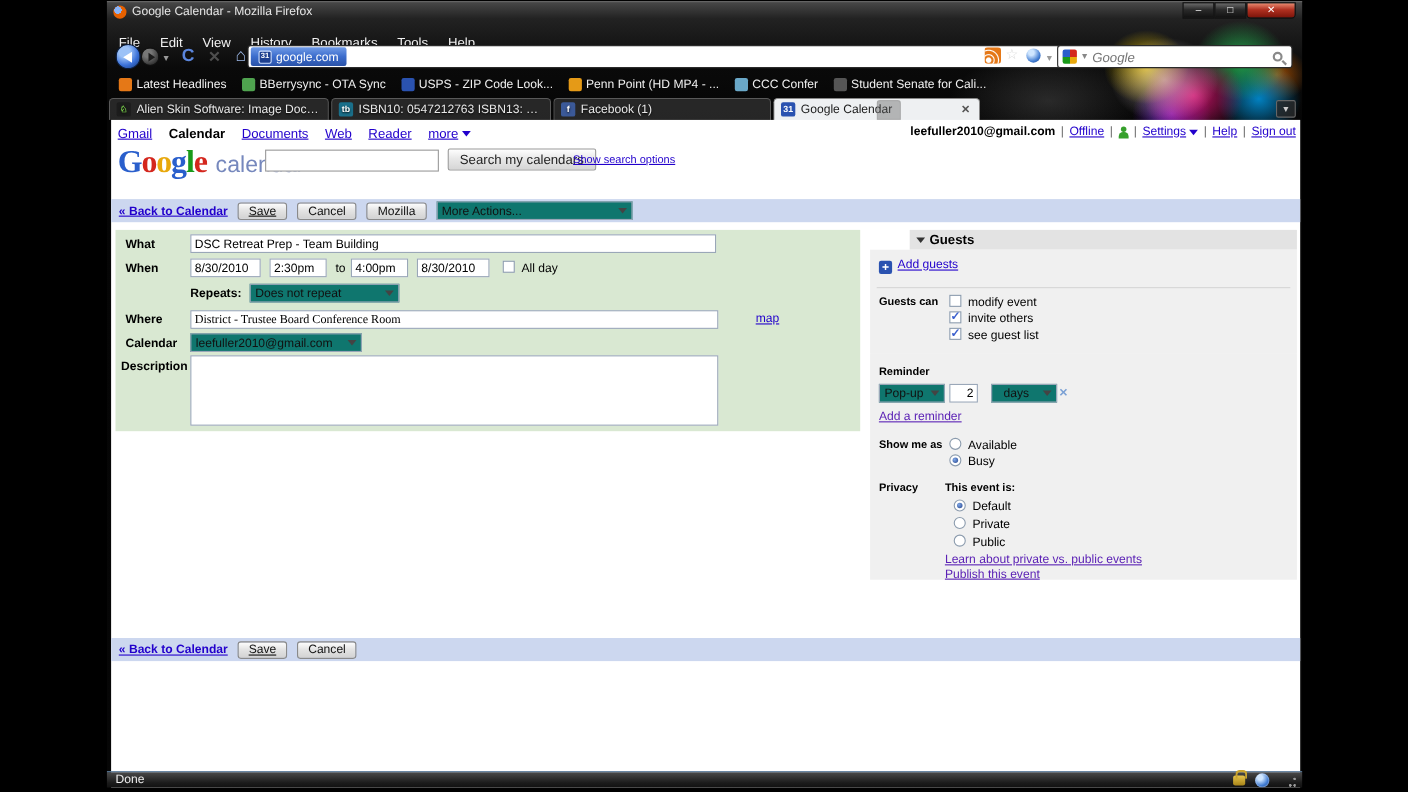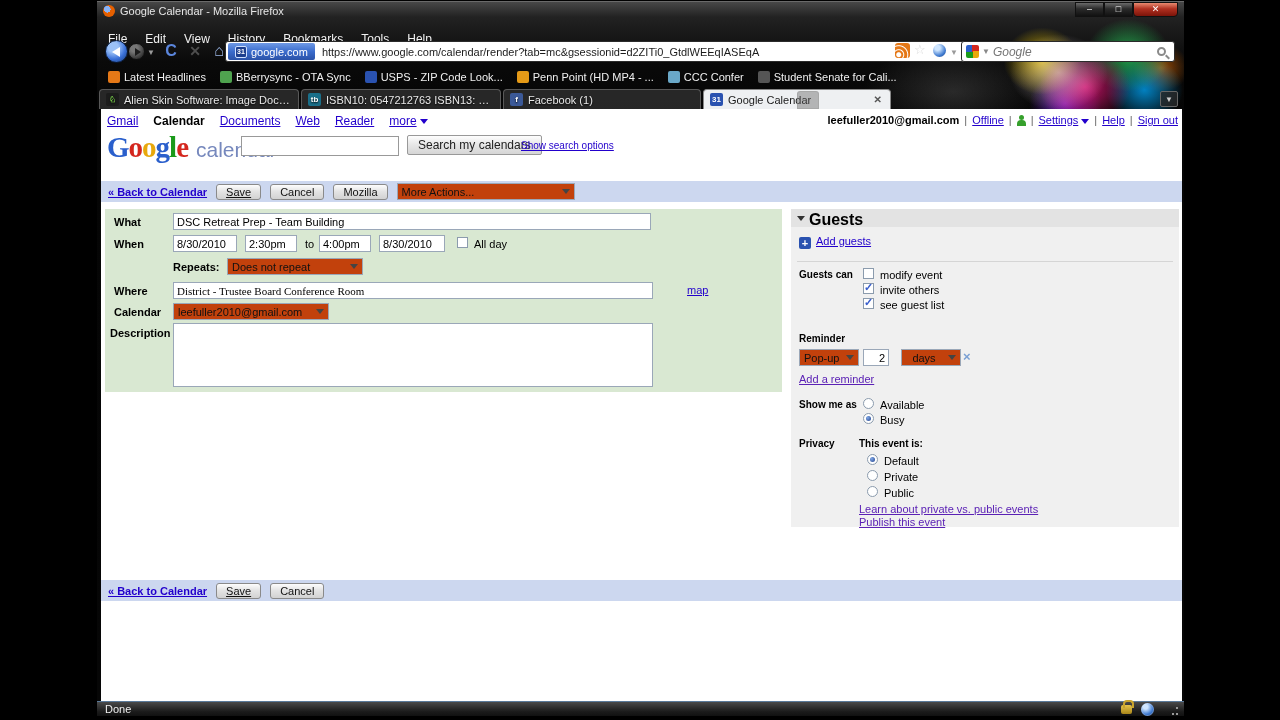--- a/index.html
+++ b/index.html
@@ -117,42 +117,42 @@
   #gsearch-btn { position:absolute; left:306px; top:26px; }
   #gsearch-opts { position:absolute; left:420px; top:31px; font-size:10px; }
   
   .bluebar { position:absolute; left:0; right:0; height:21px; background:#ccd7ef; display:flex; align-items:center; gap:9px; padding-left:7px; }
   #topbar { top:72px; }
   #bottombar { top:471px; }
   .backlink { font-weight:bold; font-size:11px; }
   .wbtn { background:linear-gradient(#fdfdfd,#e4e4e4 45%,#d2d2d2); border:1px solid #8a8a8a; border-radius:3px;
           font-size:11px; padding:1px 9px; color:#111; cursor:pointer; }
   .wbtn u { text-decoration:underline; }
-  .fakesel { position:relative; background:#c2410c; border:1px solid #9aa7b8; font-size:11px; height:17px;
+  .fakesel { position:relative; background:#0f766e; border:1px solid #9aa7b8; font-size:11px; height:17px;
              padding:2px 18px 0 4px; color:#111; cursor:default; white-space:nowrap; }
   .fakesel .selarrow { position:absolute; right:4px; top:5px; width:0; height:0;
              border-left:4px solid transparent; border-right:4px solid transparent; border-top:5px solid #444; }
   #moreactions { width:178px; }
   
   #formpanel { position:absolute; left:4px; top:100px; width:677px; height:183px; background:#d9e8d2; }
   .flabel { position:absolute; font-weight:bold; font-size:11px; }
   .txt { position:absolute; height:17px; border:1px solid #9aa7b8; font-size:11px; padding:0 3px;
          font-family:"Liberation Sans",sans-serif; background:#fff; }
   .cbox { position:absolute; width:11px; height:11px; border:1px solid #8b9bad; background:#fff; }
   .cbox.checked::after { content:"\2713"; position:absolute; left:0px; top:-3px; color:#3a5fcd; font-size:11px; font-weight:bold; }
   .radio { position:absolute; width:11px; height:11px; border:1px solid #8b9bad; border-radius:50%; background:#fff; }
   .radio.checked::after { content:""; position:absolute; left:2px; top:2px; width:5px; height:5px; border-radius:50%;
                           background:radial-gradient(circle at 35% 35%, #7fa8e8, #24428a); }
   .ftext { position:absolute; font-size:11px; }
   #descarea { position:absolute; left:68px; top:114px; width:480px; height:64px; border:1px solid #9aa7b8;
               resize:none; font-family:"Liberation Sans",sans-serif; }
   
   #rightcol { position:absolute; left:690px; top:100px; width:388px; }
-  .panelheader { position:relative; height:18px; background:#e3e3e3; font-size:16px; font-weight:bold;
-                 padding:2px 0 0 18px; }
+  .panelheader { position:relative; height:18px; background:#e3e3e3; font-size:12px; font-weight:bold;
+                 padding:2px 0 0 18px;margin-left:36px; }
   .panelheader .dn { position:absolute; left:6px; top:7px; width:0; height:0;
                  border-left:4px solid transparent; border-right:4px solid transparent; border-top:5px solid #333; }
   .panelbody { position:relative; background:#f0f0f0; }
   .plusicon { display:inline-flex; width:12px; height:12px; background:#2a52b0; color:#fff; border-radius:2px;
               align-items:center; justify-content:center; font-size:11px; font-weight:bold; vertical-align:-2px; margin-right:5px; }
   .divider { position:absolute; left:6px; right:6px; height:1px; background:#d5d5d5; }
   .blabel { position:absolute; font-weight:bold; font-size:10px; }
   .itemlbl { position:absolute; font-size:11px; }
   .xremove { position:absolute; color:#7aa0d4; font-weight:bold; font-size:13px; cursor:pointer; }
   #numinput { text-align:right; }
@@ -210,21 +210,20 @@
         </div>
     <div class="navbtn" id="navdrop">▼</div>
     <div class="navbtn" id="reloadbtn">C</div>
     <div class="navbtn" id="stopbtn">✕</div>
     <div class="navbtn" id="homebtn">⌂</div>
     <div id="urlbar">
       <span id="sitepill">
         <span class="cal31">31</span>
         <span>google.com</span>
       </span>
-      <span id="urltext">https://www.google.com/calendar/render?tab=mc&amp;gsessionid=d2ZITi0_GtdlWEEqIASEqA</span>
     </div>
     <span id="rssicon"></span>
     <span id="staricon">☆</span>
     <span id="globeicon-nav"></span>
     <span id="navdrop2">▼</span>
     <div id="searchbox">
       <span class="gmini"></span>
       <span class="caret">▼</span>
       <input placeholder="Google" style="">
       <span class="magglass"></span>

